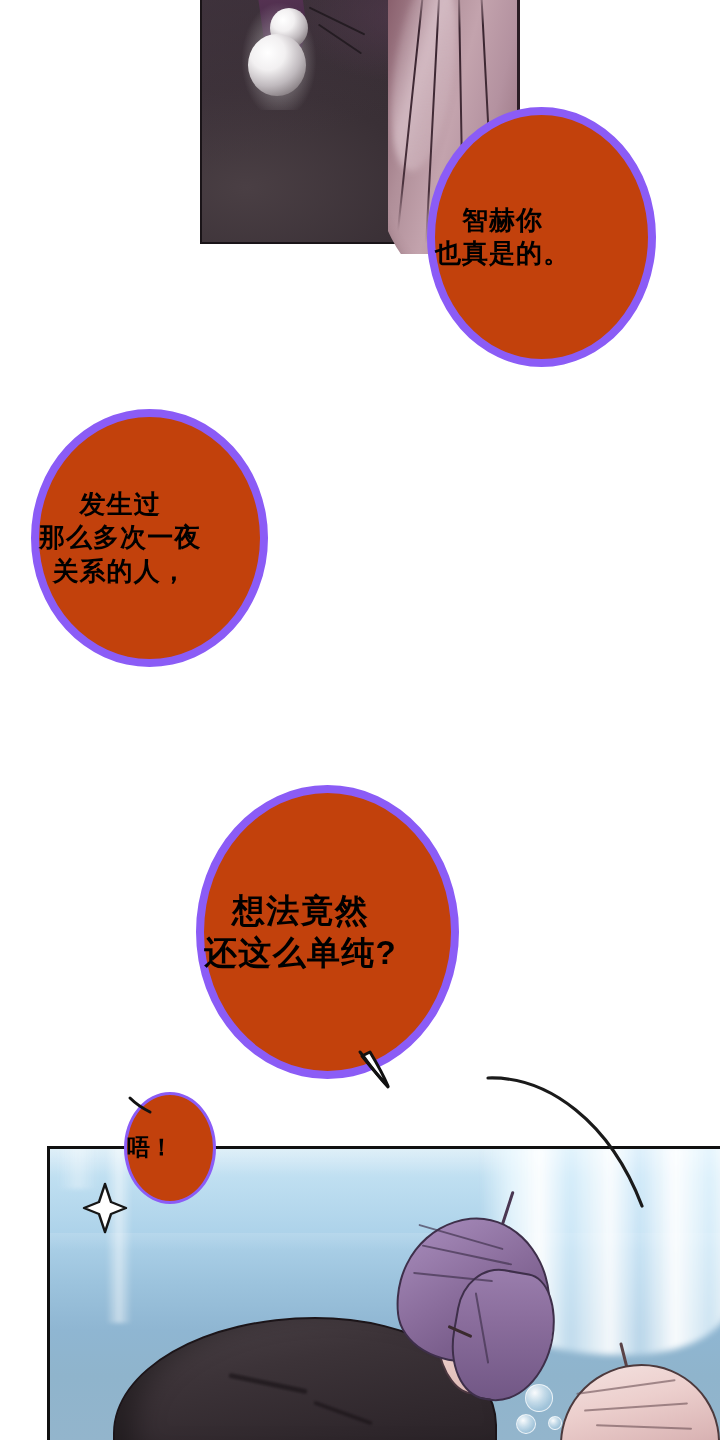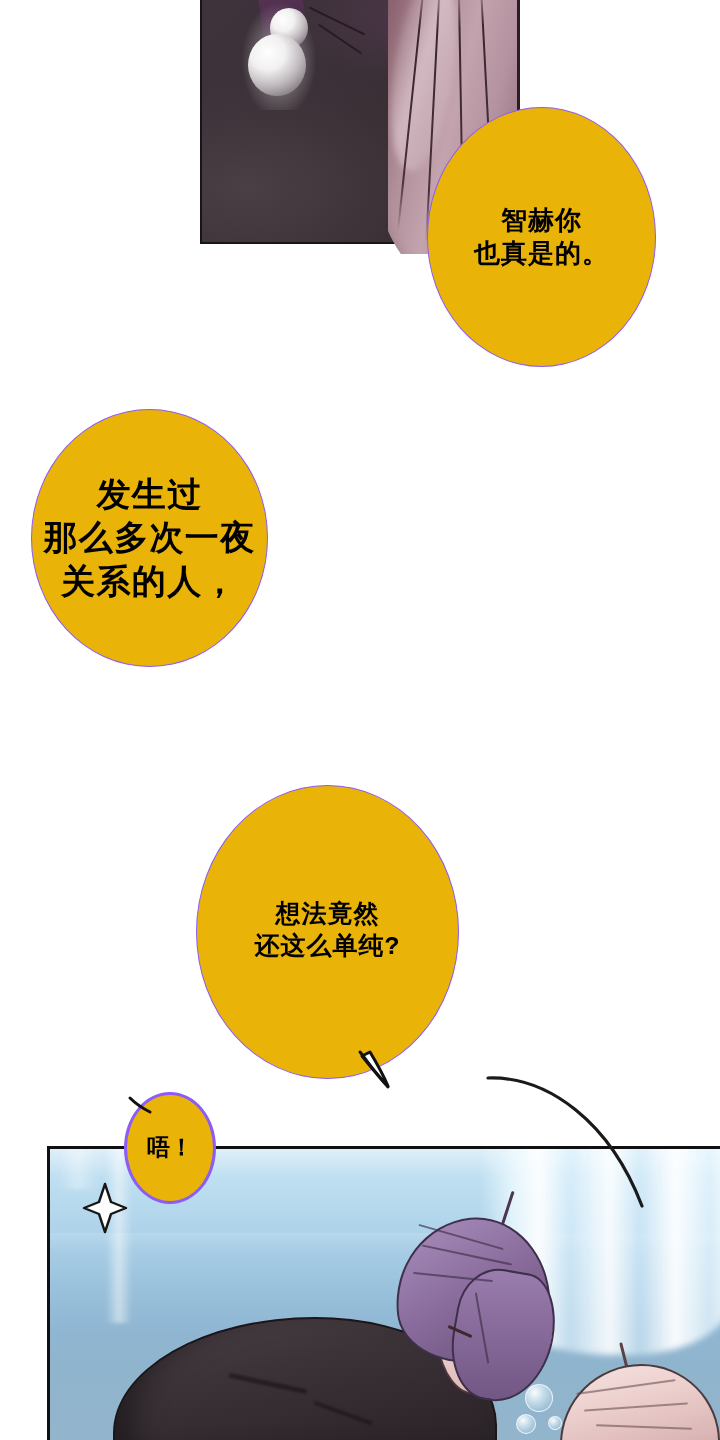--- a/index.html
+++ b/index.html
@@ -109,46 +109,45 @@
     position: absolute;
     right: 0; top: -10px;
     width: 3px; height: 250px;
     background: #2b1d25;
     border-radius: 2px;
   }
 
   
   .bubble {
     position: absolute;
-    background: #eab308;
-    border: 1px solid #8b5cf6;
+    background: #c2410c;
+    border: 8px solid #8b5cf6;
     border-radius: 50%;
     display: flex;
     align-items: center;
-    justify-content: center;
     box-sizing: border-box;
   }
   .bubble .lines {
     text-align: center;
     color: #000000;
     font-weight: 700;
     line-height: 1.28;
     letter-spacing: 0.04em;
     white-space: pre-line;
     font-family: "Liberation Sans", "DejaVu Sans", sans-serif;
   }
 
   #bubble-1 { left: 427px;  top: 107px;  width: 229px; height: 260px; z-index: 6; }
   #bubble-1 .lines { font-size: 26px; }
 
   #bubble-2 { left: 31px;   top: 409px;  width: 237px; height: 258px; z-index: 6; }
-  #bubble-2 .lines { font-size: 34px; }
+  #bubble-2 .lines { font-size: 26px; }
 
   #bubble-3 { left: 196px;  top: 785px;  width: 263px; height: 294px; z-index: 6; }
-  #bubble-3 .lines { font-size: 25px; font-family: Liberation Mono, monospace; }
+  #bubble-3 .lines { font-size: 33px; }
 
   #bubble-4 {
     left: 124px; top: 1092px; width: 92px; height: 112px;
     border-width: 3px; z-index: 14;
   }
   #bubble-4 .lines { font-size: 23px; letter-spacing: 0; }
 
   
   .tail {
     position: absolute;

